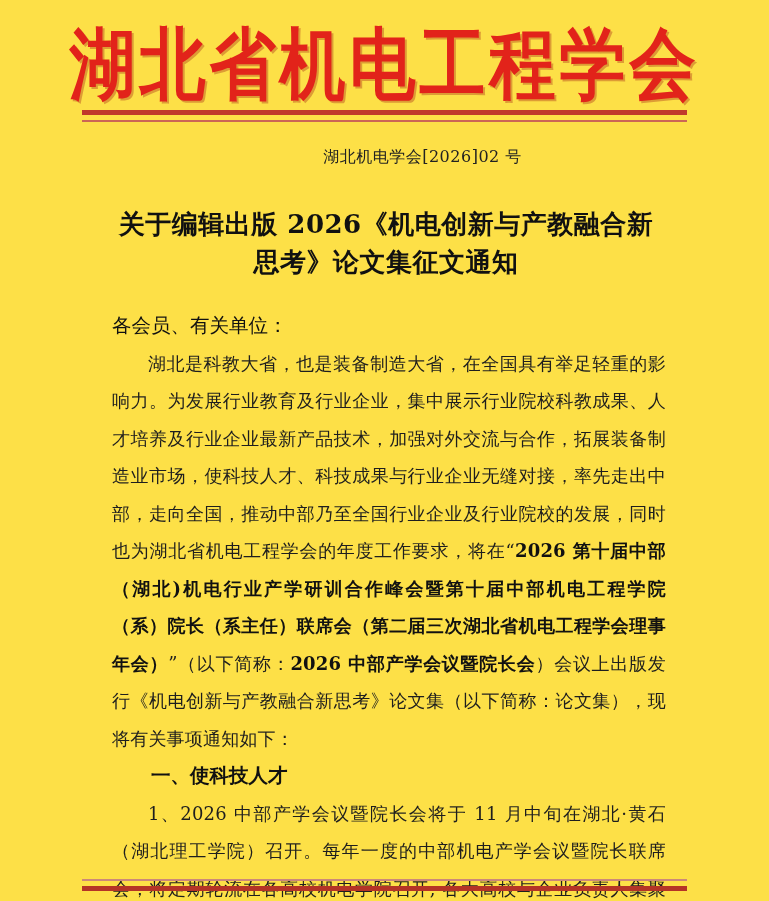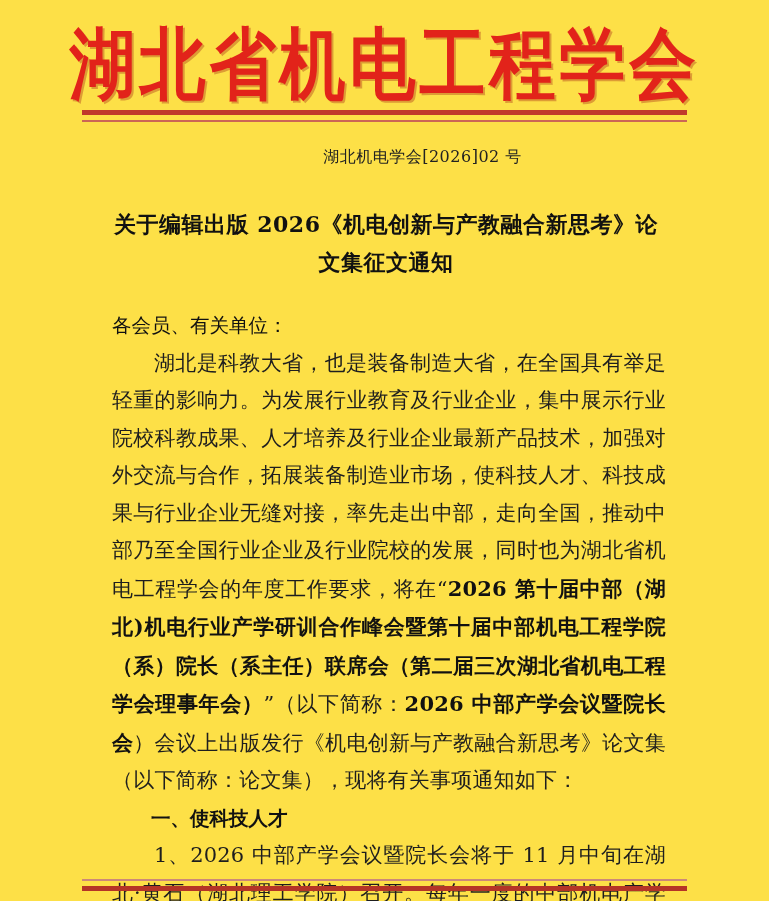--- a/index.html
+++ b/index.html
@@ -80,36 +80,36 @@
     padding-left: 38px;
   }
 
   
   .doc-title {
     position: absolute;
     top: 205px;
     left: 110px;
     width: 552px;
     text-align: center;
-    font-size: 22px;
+    font-size: 26px;
     font-weight: 700;
     line-height: 38px;
     letter-spacing: 0.5px;
     color: #111111;
   }
 
   
   .body-area {
     position: absolute;
     top: 307px;
     left: 112px;
     width: 554px;
   }
   .para {
-    font-size: 21px;
+    font-size: 18px;
     line-height: 37.5px;
     letter-spacing: 0.2px;
     text-align: justify;
     text-justify: inter-ideograph;
     color: #1e1e1e;
     margin: 0;
     white-space: normal;
   }
   .salutation {
     font-weight: 400;

